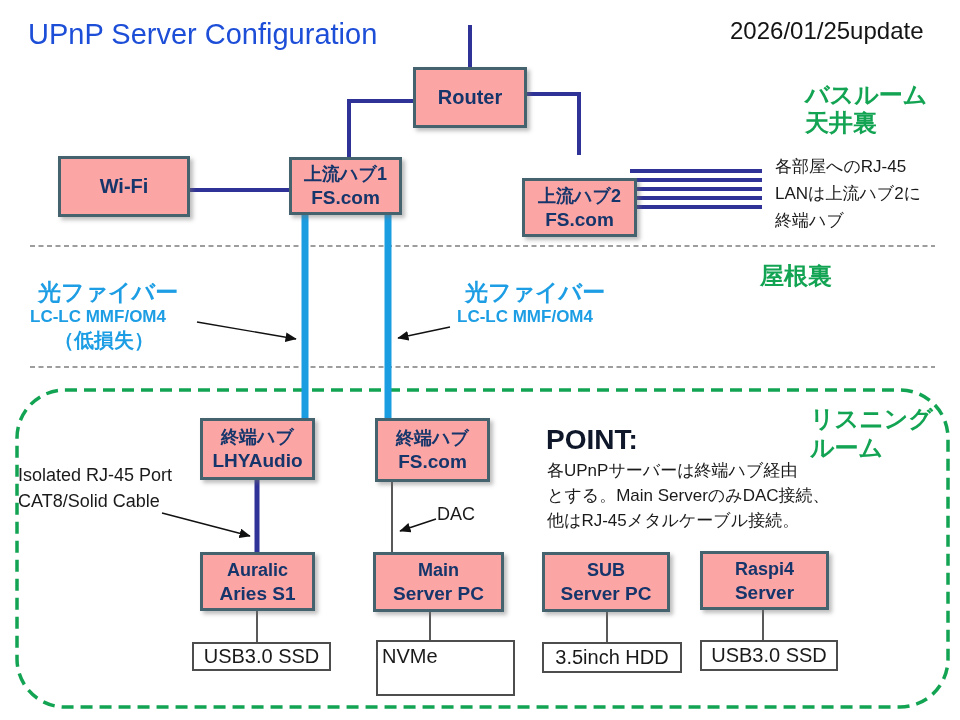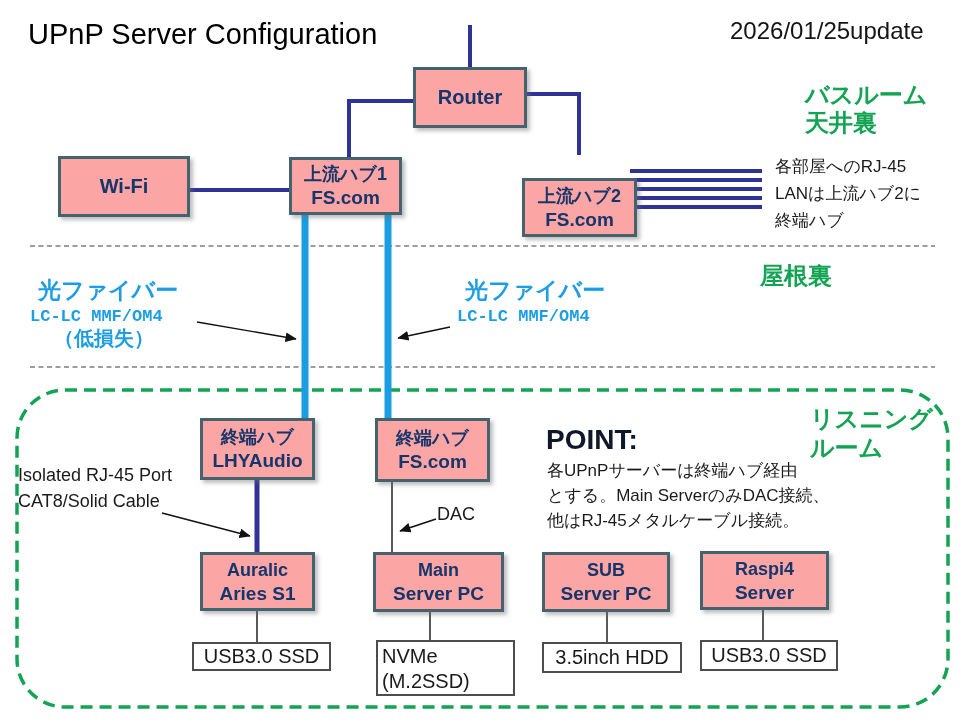--- a/index.html
+++ b/index.html
@@ -3,34 +3,34 @@
 <meta charset="utf-8">
 <style>
   html,body{margin:0;padding:0;background:#fff;}
   .canvas{
     position:relative;width:960px;height:720px;background:#ffffff;overflow:hidden;
     font-family:"Liberation Sans","DejaVu Sans",sans-serif;color:#1a1a1a;
   }
   .wires{position:absolute;left:0;top:0;z-index:0;}
   .abs{position:absolute;white-space:nowrap;z-index:2;}
 
-  .page-title{left:28px;top:18px;font-size:29px;color:#000000;}
+  .page-title{left:28px;top:18px;font-size:29px;color:#1d4ed8;}
   .date-note{left:730px;top:17px;font-size:24px;color:#141414;}
 
   .zone{color:#13A453;font-weight:bold;font-size:24px;line-height:28px;}
   #zone-bathroom{left:805px;top:81px;}
   #zone-attic{left:760px;top:262px;}
   #zone-listening{left:810px;top:404px;line-height:29px;}
 
   .note{font-size:17px;line-height:28px;color:#1a1a1a;}
   #rj45-note{left:775px;top:153px;line-height:27px;}
   #isolated-note{left:18px;top:462px;font-size:18px;line-height:26px;}
   #dac-label{left:437px;top:500px;font-size:18px;}
 
-  .fiber{color:#1D9EE4;font-weight:bold;font-family:Liberation Mono, monospace;}
+  .fiber{color:#1D9EE4;font-weight:bold;}
   #fiber-left{left:30px;top:278px;}
   #fiber-right{left:457px;top:278px;}
   .fiber .f1{font-size:23px;line-height:28px;padding-left:8px;}
   .fiber .f2{font-size:17px;line-height:21px;}
   .fiber .f3{font-size:20px;line-height:26px;padding-left:24px;font-weight:600;}
 
   #point-title{left:546px;top:424px;font-size:28px;font-weight:bold;color:#0f172a;}
   #point-body{left:547px;top:458px;font-size:17px;line-height:25px;color:#1a1a1a;}
 
   .node{
@@ -187,18 +187,17 @@
     <span class="l2">Server PC</span>
   </div>
   <div class="node" id="node-raspi">
     <span class="l1">Raspi4</span>
     <span class="l2">Server</span>
   </div>
 
   <div class="storage" id="st-ssd1">USB3.0 SSD</div>
   <div class="storage" id="st-nvme">
     <div>NVMe</div>
-    <div>(M.2SSD)</div>
   </div>
   <div class="storage" id="st-hdd">3.5inch HDD</div>
   <div class="storage" id="st-ssd2">USB3.0 SSD</div>
 
 </div>
 
 </body></html>

